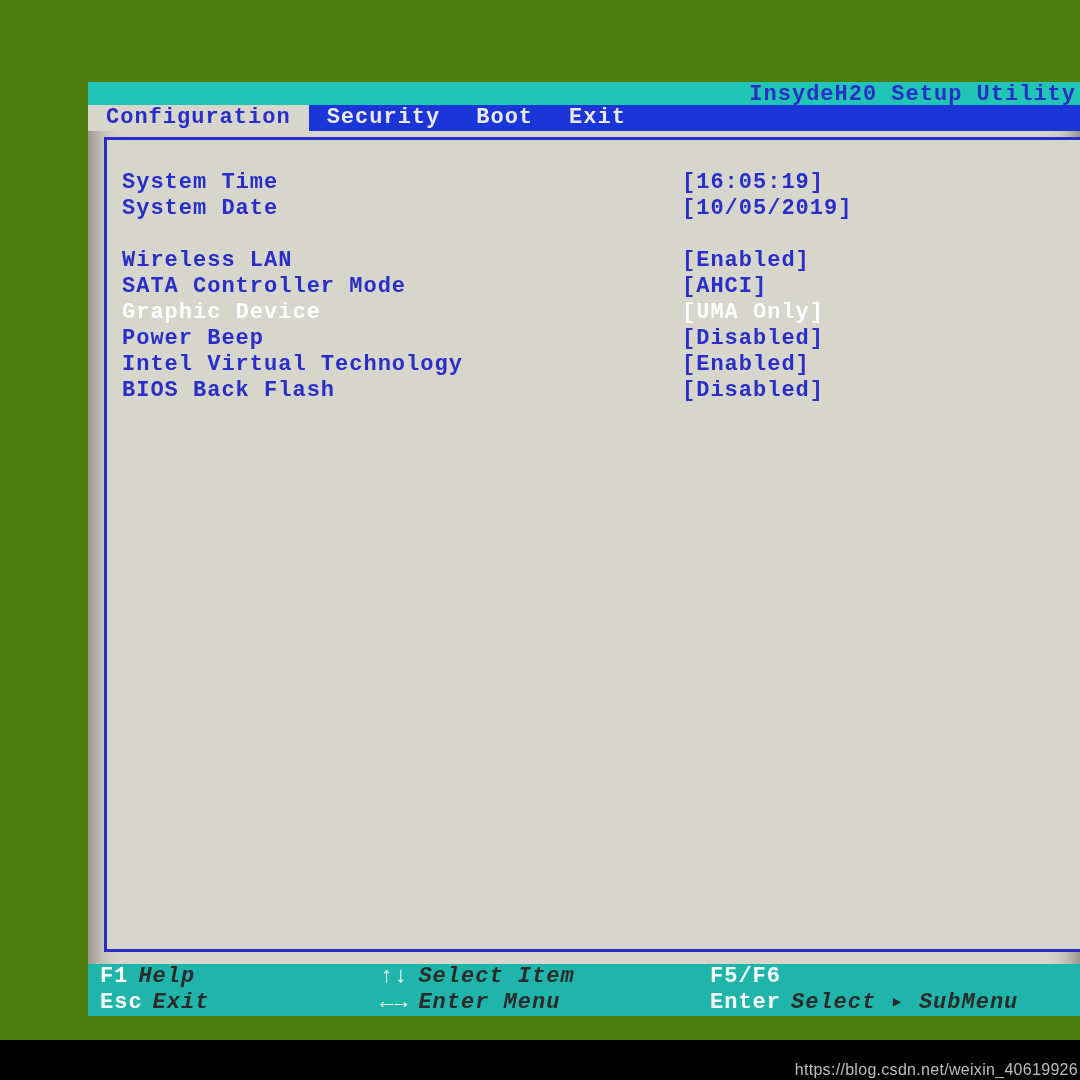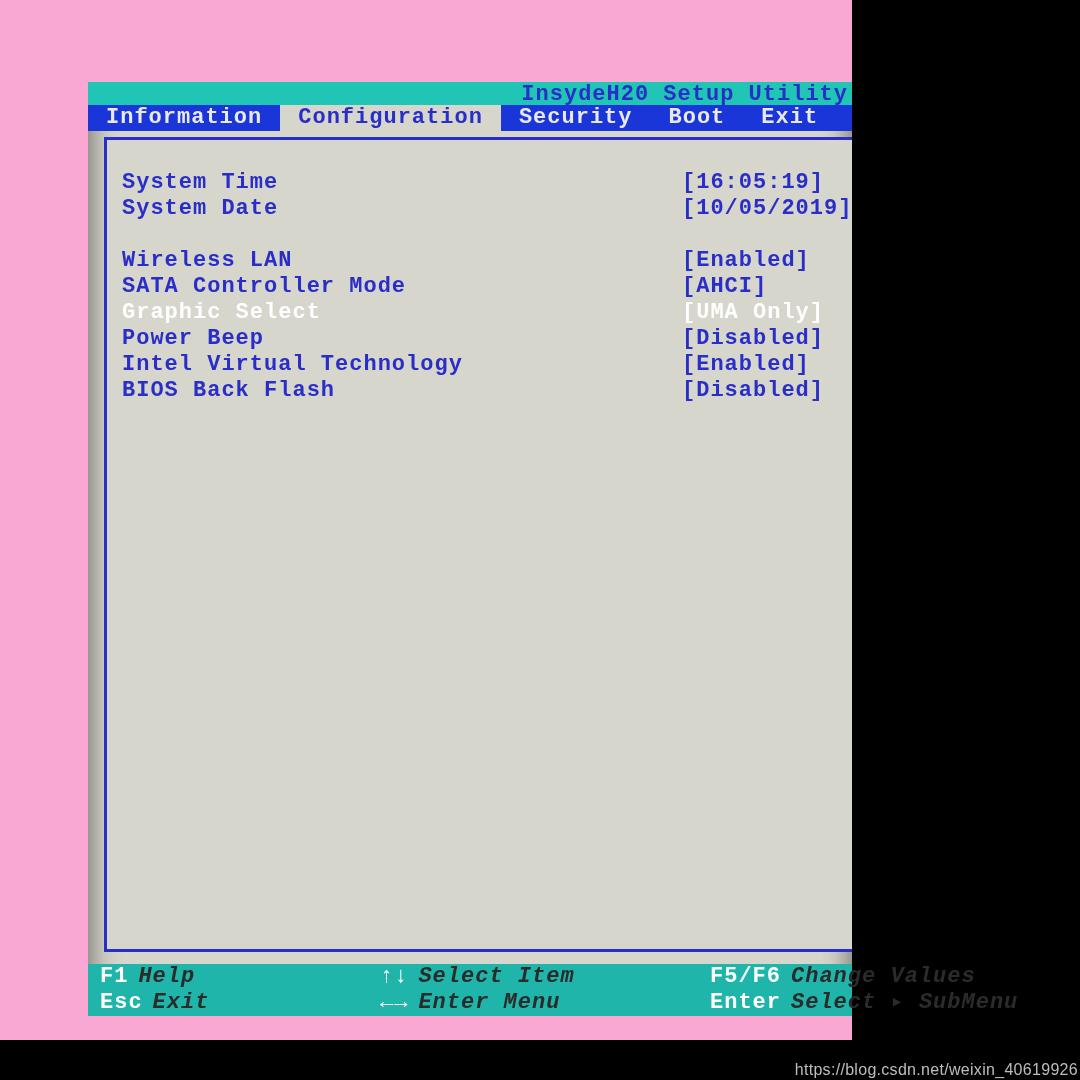--- a/index.html
+++ b/index.html
@@ -9,23 +9,23 @@
     height:1080px;
     background:#000;
     font-family:"Courier New",Courier,monospace;
     font-weight:bold;
     overflow:hidden;
   }
   .photo-area{
     position:absolute;
     left:0;
     top:0;
-    width:852px;
+    width:1080px;
     height:1040px;
-    background:#f9a8d4;
+    background:#4d7c0f;
   }
   .screen{
     position:absolute;
     left:88px;
     top:82px;
     right:0;
     height:934px;
     background:#d7d6cd;
     box-shadow:0 0 30px rgba(0,0,0,.6) inset;
     font-size:22px;
@@ -127,21 +127,20 @@
 <body>
 
 <div class="photo-area">
   <div class="screen">
 
     <div class="title-bar">
       <span>InsydeH20 Setup Utility</span>
     </div>
 
     <div class="tab-bar">
-      <div class="tab">Information</div>
       <div class="tab active">Configuration</div>
       <div class="tab">Security</div>
       <div class="tab">Boot</div>
       <div class="tab">Exit</div>
     </div>
 
     <div class="main">
 
       <div class="row">
         <span class="label-col">System Time</span>
@@ -156,21 +155,21 @@
 
       <div class="row">
         <span class="label-col">Wireless LAN</span>
         <span class="value-col">[Enabled]</span>
       </div>
       <div class="row">
         <span class="label-col">SATA Controller Mode</span>
         <span class="value-col">[AHCI]</span>
       </div>
       <div class="row selected">
-        <span class="label-col">Graphic Select</span>
+        <span class="label-col">Graphic Device</span>
         <span class="value-col">[UMA Only]</span>
       </div>
       <div class="row">
         <span class="label-col">Power Beep</span>
         <span class="value-col">[Disabled]</span>
       </div>
       <div class="row">
         <span class="label-col">Intel Virtual Technology</span>
         <span class="value-col">[Enabled]</span>
       </div>
@@ -186,21 +185,20 @@
         <span class="seg left">
           <span class="key">F1</span>
           <span class="act">Help</span>
         </span>
         <span class="seg mid">
           <span class="key arrow">↑↓</span>
           <span class="act">Select Item</span>
         </span>
         <span class="seg right">
           <span class="key">F5/F6</span>
-          <span class="act">Change Values</span>
         </span>
       </div>
       <div class="line">
         <span class="seg left">
           <span class="key">Esc</span>
           <span class="act">Exit</span>
         </span>
         <span class="seg mid">
           <span class="key arrow">←→</span>
           <span class="act">Enter Menu</span>

